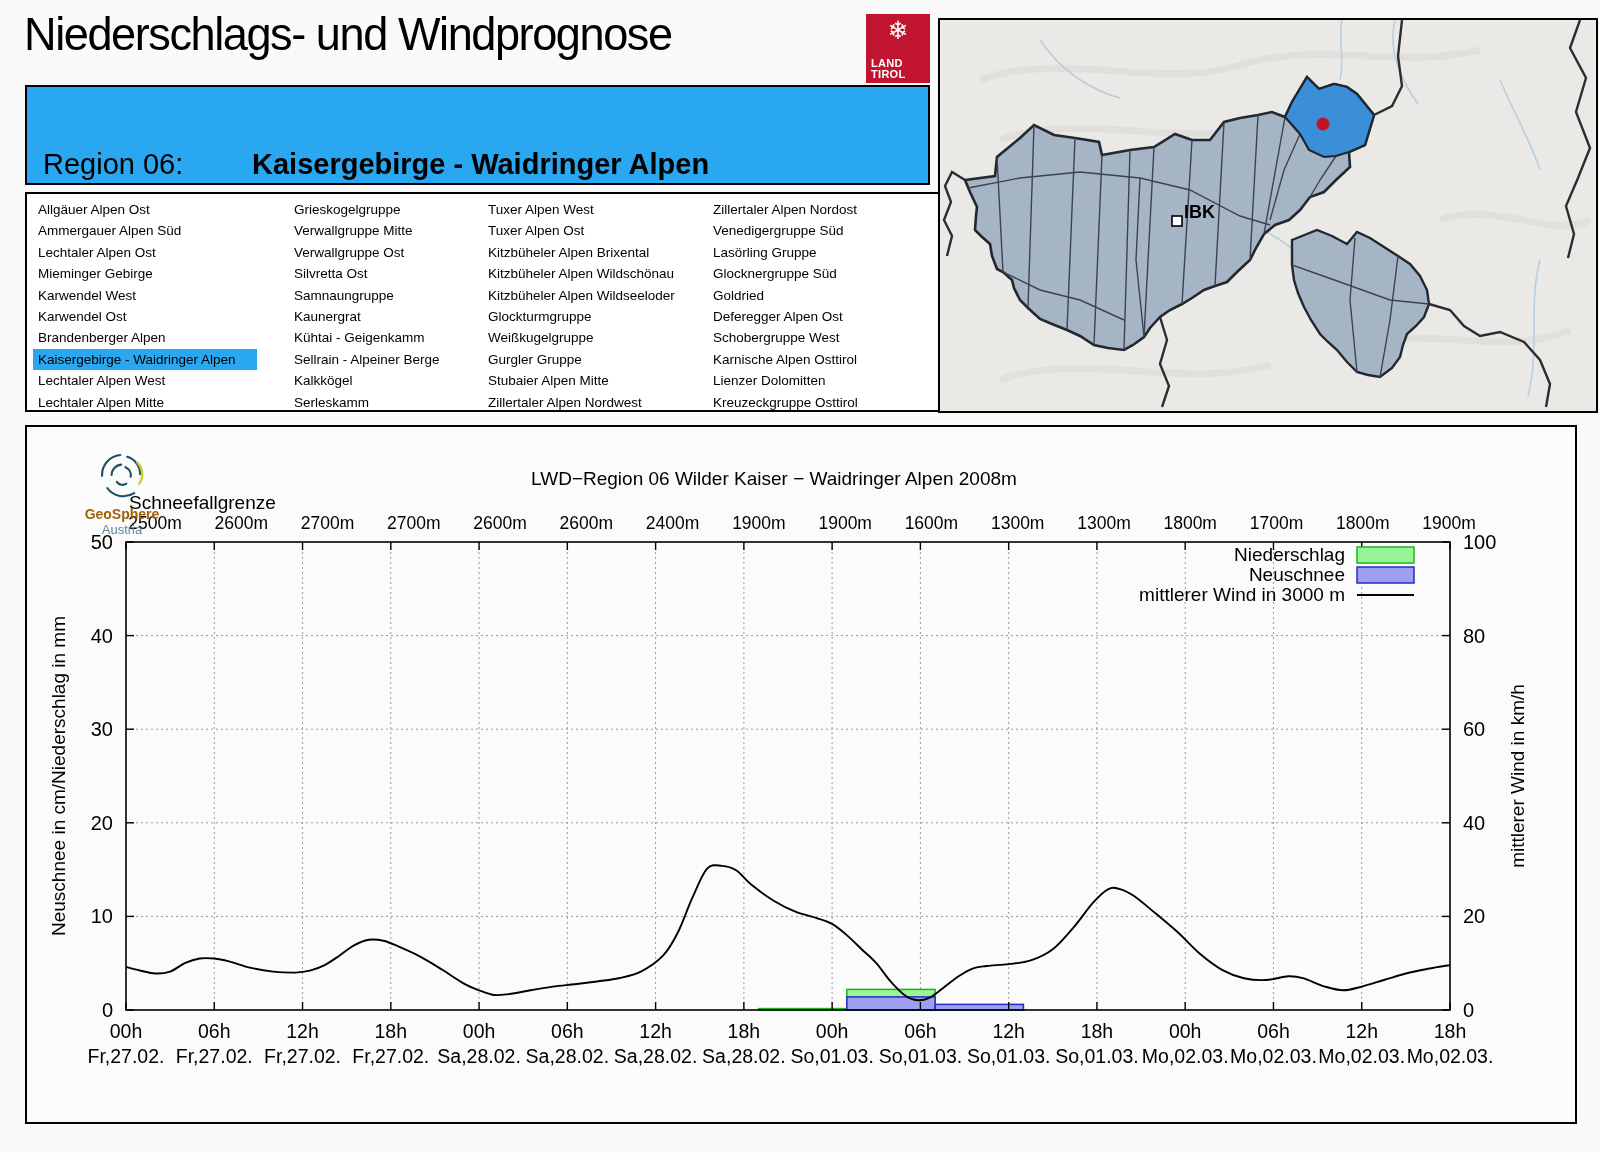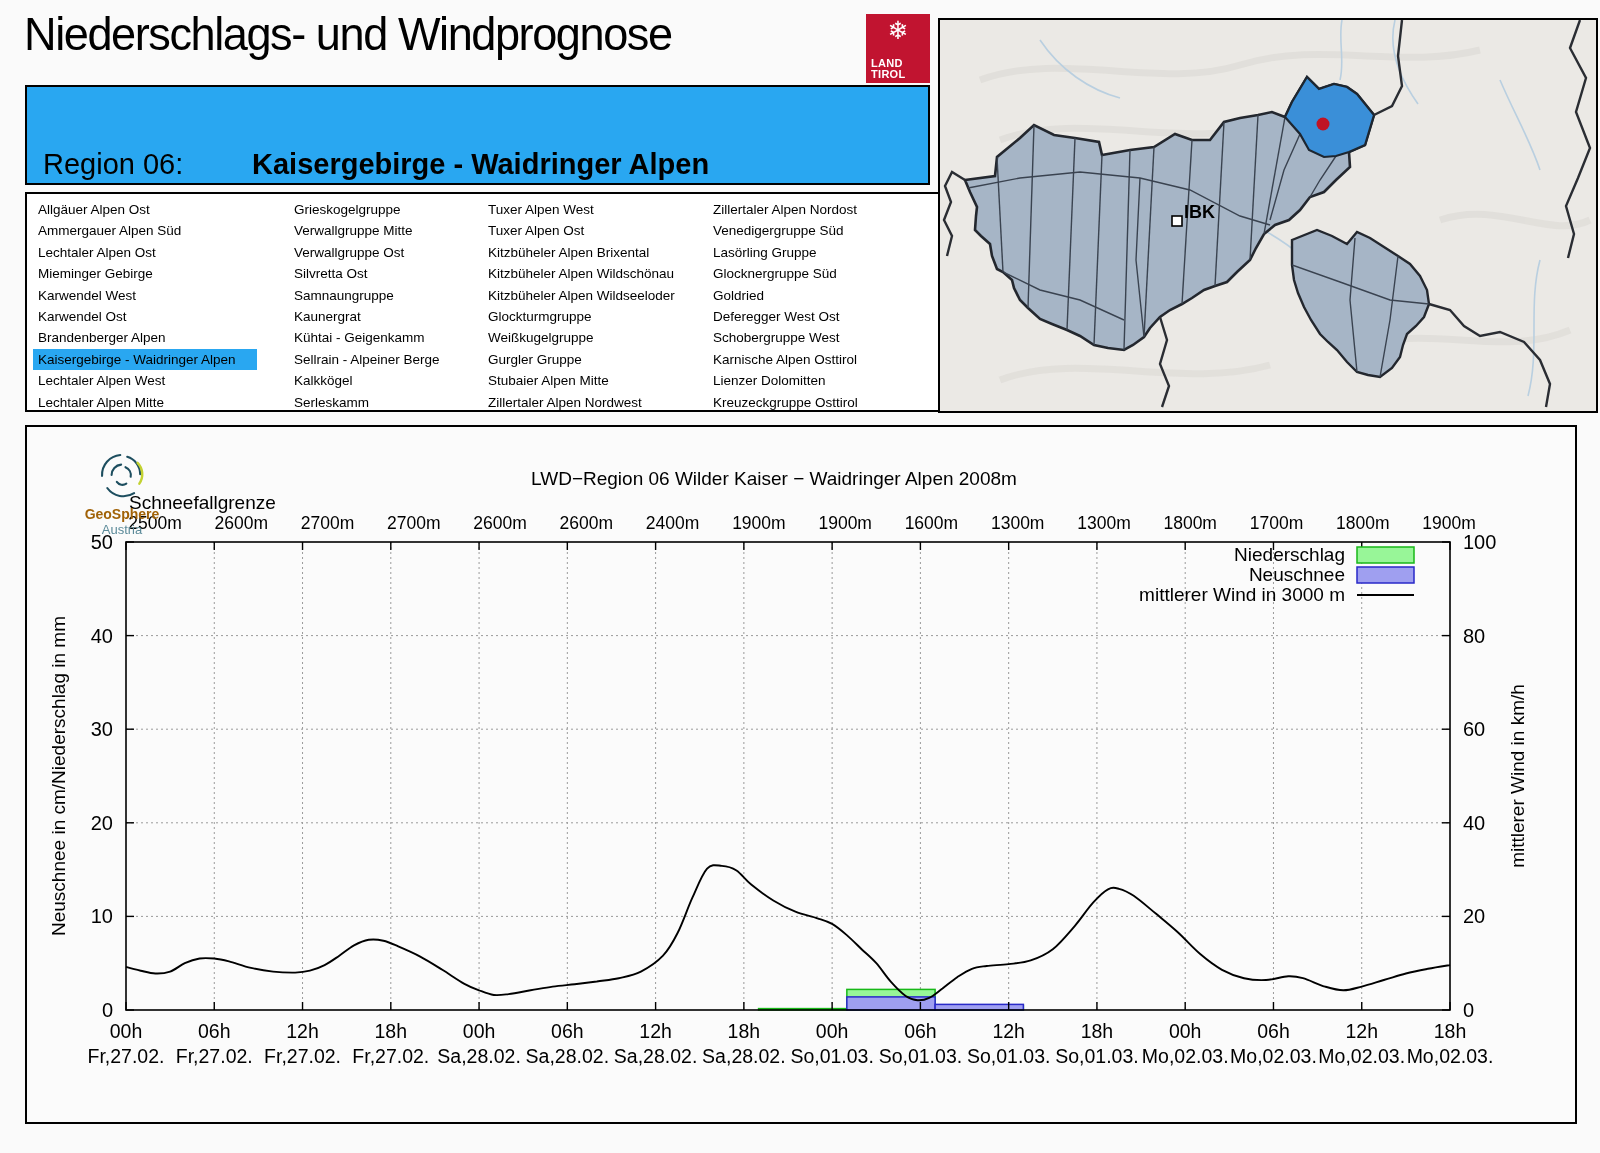--- a/index.html
+++ b/index.html
@@ -97,21 +97,21 @@
       <div class="region-item">Gurgler Gruppe</div>
       <div class="region-item">Stubaier Alpen Mitte</div>
       <div class="region-item">Zillertaler Alpen Nordwest</div>
     </div>
   <div class="region-col c3">
       <div class="region-item">Zillertaler Alpen Nordost</div>
       <div class="region-item">Venedigergruppe Süd</div>
       <div class="region-item">Lasörling Gruppe</div>
       <div class="region-item">Glocknergruppe Süd</div>
       <div class="region-item">Goldried</div>
-      <div class="region-item">Deferegger West Ost</div>
+      <div class="region-item">Deferegger Alpen Ost</div>
       <div class="region-item">Schobergruppe West</div>
       <div class="region-item">Karnische Alpen Osttirol</div>
       <div class="region-item">Lienzer Dolomitten</div>
       <div class="region-item">Kreuzeckgruppe Osttirol</div>
     </div>
 </div>
 
 <div class="map-box">
   <svg viewBox="0 0 656 391">
     <defs>

